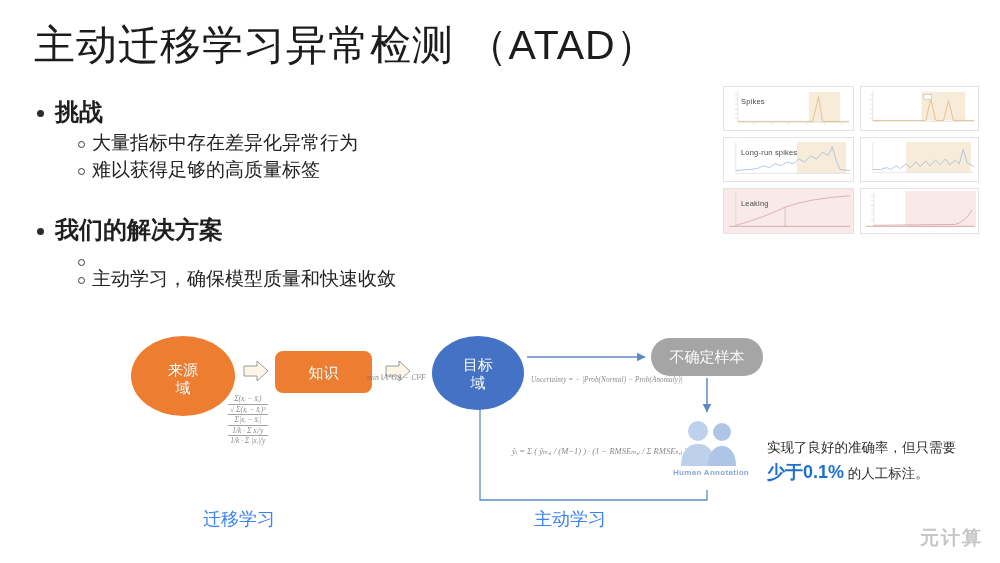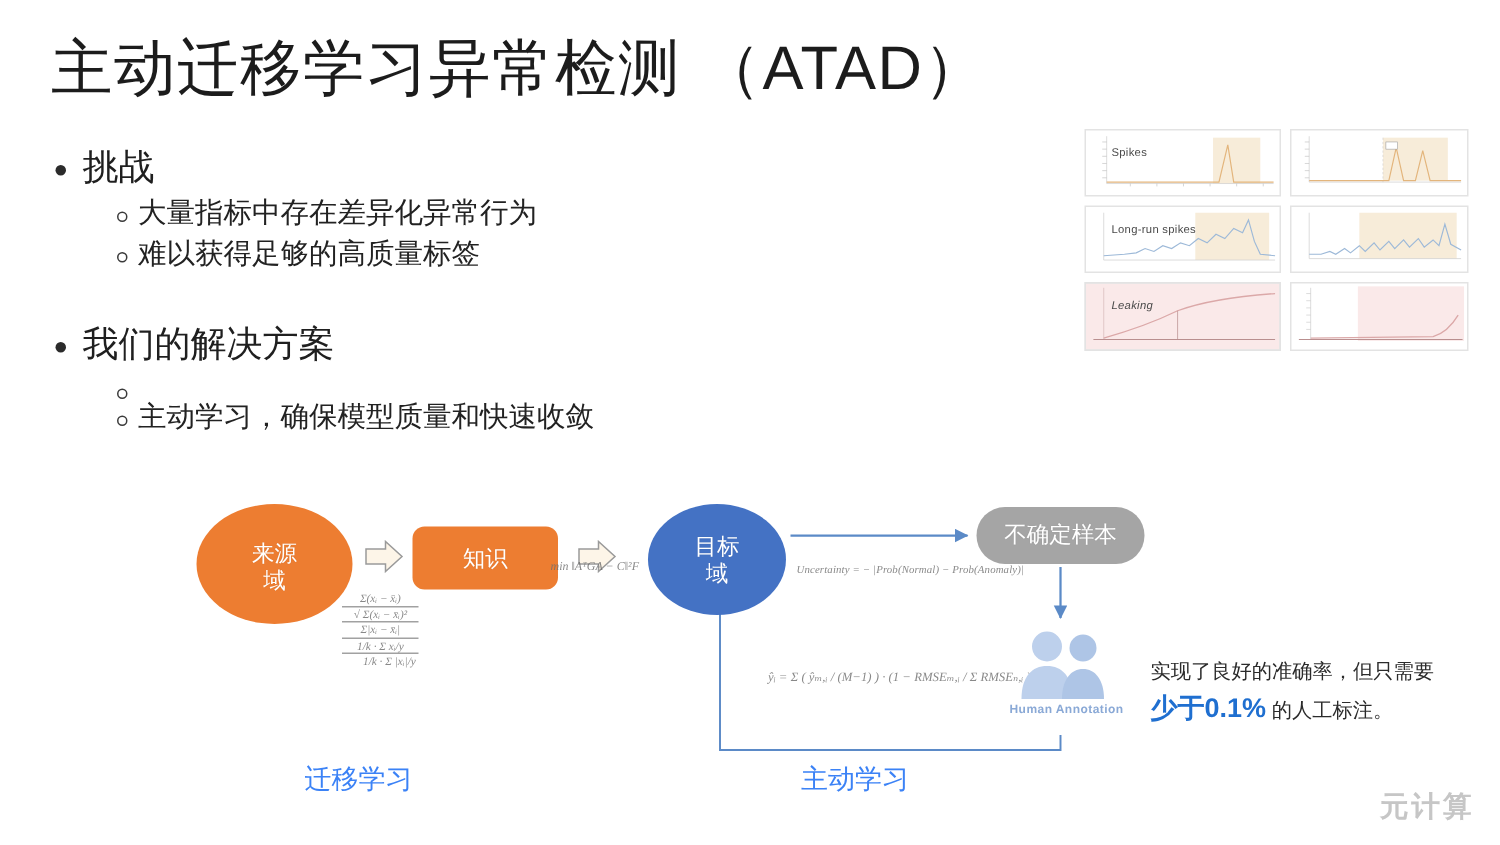--- a/index.html
+++ b/index.html
@@ -16,21 +16,21 @@
 
   
   .title{
     position:absolute;left:34px;top:18px;
     font-size:41px;font-weight:400;letter-spacing:1px;
     color:#1c1c1c;white-space:nowrap;
   }
 
   
   .bullets{position:absolute;left:34px;top:96px;width:470px;}
-  .b1{display:flex;align-items:flex-start;margin-bottom:2px;}
+  .b1{display:flex;align-items:flex-start;margin-bottom:2px;font-weight:bold;}
   .b1 .dot{
     width:7px;height:7px;border-radius:50%;background:#2b2b2b;
     margin:14px 11px 0 3px;flex:0 0 auto;
   }
   .b1 .txt{font-size:24px;line-height:1.35;color:#1f1f1f;}
   .b2{display:flex;align-items:flex-start;margin-left:44px;}
   .b2 .ring{
     width:7px;height:7px;border-radius:50%;
     border:1.4px solid #3a3a3a;background:transparent;
     margin:11px 7px 0 0;flex:0 0 auto;box-sizing:border-box;
@@ -50,21 +50,21 @@
   .thumb{
     position:relative;background:#fff;border:1px solid #e3e3e3;
     overflow:hidden;box-sizing:border-box;
   }
   .thumb svg{display:block;width:100%;height:100%;}
   .thumb .tlabel{
     position:absolute;left:17px;top:10px;
     font-size:7.5px;color:#4a4a4a;letter-spacing:.2px;
     white-space:nowrap;
   }
-  .thumb.leak{background:#e5e5e5;font-style:italic;}
+  .thumb.leak{background:#e5e5e5;}
 
   
   .diagram{position:absolute;left:0;top:318px;width:1000px;height:245px;}
   .node-text{
     position:absolute;color:#fff;text-align:center;
     font-size:15px;line-height:1.18;font-weight:400;
     text-shadow:0 0 1px rgba(0,0,0,.10);
     pointer-events:none;
   }
   .src-ellipse{
@@ -94,21 +94,21 @@
 
   .formula{
     position:absolute;color:#6f6f6f;font-family:"Liberation Serif","DejaVu Serif",serif;
     font-style:italic;white-space:nowrap;opacity:.82;
   }
   .f-uncert{left:531px;top:58px;font-size:7.2px;letter-spacing:.1px;}
   .f-mmd{left:367px;top:55px;font-size:8px;}
   .f-bottom{left:512px;top:128px;font-size:8.5px;}
   .f-stack{left:228px;top:76px;font-size:7.5px;line-height:1.0;text-align:center;}
   .f-stack .row{border-bottom:.7px solid #8d8d8d;padding:1px 2px;}
-  .f-stack .row:last-child{border-bottom:none;margin-left:12px;}
+  .f-stack .row:last-child{border-bottom:none;}
 
   .annot-label{
     position:absolute;left:673px;top:150px;
     font-size:8px;font-weight:700;color:#8aa9d6;letter-spacing:.3px;
   }
   .people{position:absolute;left:676px;top:100px;}
 
   .result-text{
     position:absolute;left:767px;top:120px;width:215px;
     font-size:13.5px;line-height:1.55;color:#2b2b2b;

